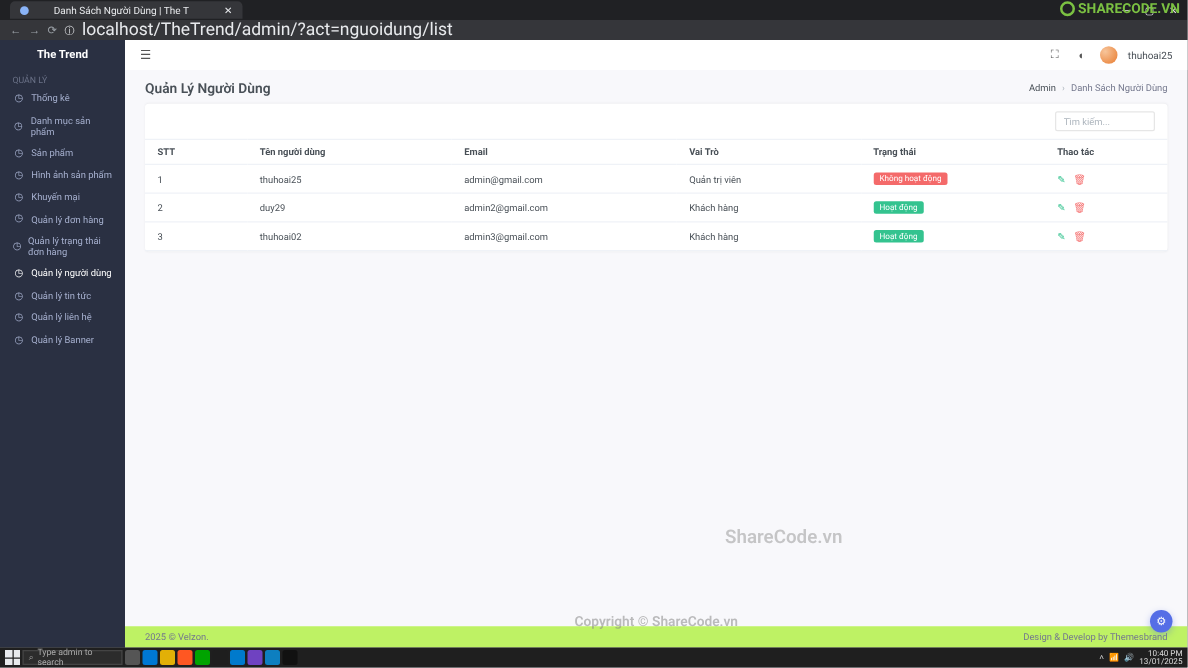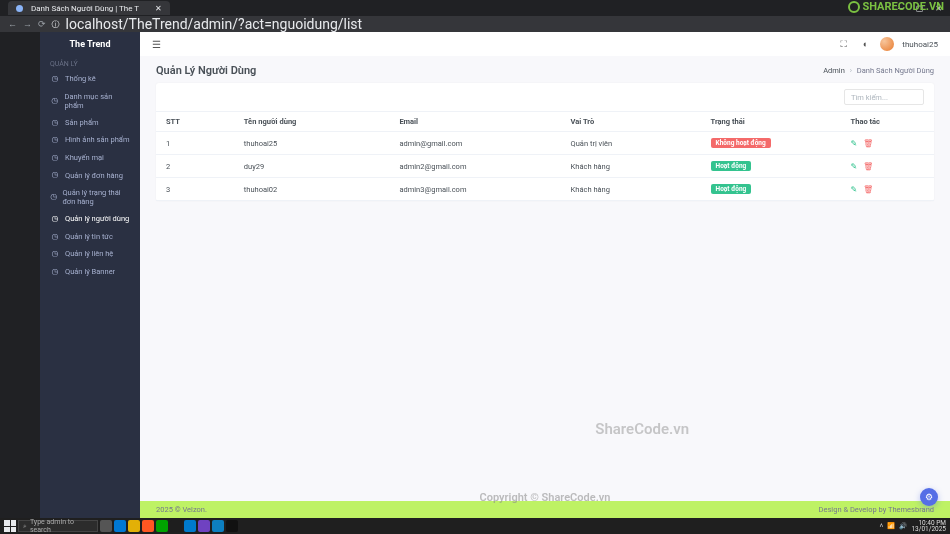--- a/index.html
+++ b/index.html
@@ -1,32 +1,32 @@
 <!DOCTYPE html>
 <html><head>
 <meta charset="utf-8">
 <style>
   * { margin: 0; padding: 0; box-sizing: border-box; font-family: -apple-system, BlinkMacSystemFont, "Segoe UI", Roboto, sans-serif; }
   body { background: #202124; color: #e8eaed; font-size: 11px; width: 950px; height: 534px; overflow: hidden; position: relative; }
 
   
   .titlebar { height: 16px; background: #202124; display: flex; align-items: center; padding: 0 8px; }
-  .tab { display: flex; align-items: center; background: #35363a; height: 14px; padding: 0 8px; border-radius: 4px 4px 0 0; font-size: 8px; color: #e8eaed; gap: 8px; text-align: right; }
+  .tab { display: flex; align-items: center; background: #35363a; height: 14px; padding: 0 8px; border-radius: 4px 4px 0 0; font-size: 8px; color: #e8eaed; gap: 20px; text-align: right; }
   .tab .dot { width: 7px; height: 7px; background: #8ab4f8; border-radius: 50%; }
   .tab .close { margin-left: 8px; font-size: 8px; }
   .win-controls { margin-left: auto; display: flex; gap: 12px; font-size: 8px; }
 
   
   .addrbar { height: 16px; background: #35363a; display: flex; align-items: center; padding: 0 8px; gap: 6px; }
   .addrbar .nav-icon { font-size: 9px; color: #9aa0a6; }
   .addrbar .lock { font-size: 8px; }
   .addrbar .url { font-size: 14px; color: #e8eaed; flex: 1; }
 
   
-  .app { position: absolute; top: 32px; left: 0; right: 0; bottom: 16px; display: flex; background: #fff; margin-left: 40px; }
+  .app { position: absolute; top: 32px; left: 0; right: 0; bottom: 16px; display: flex; background: #fff; }
 
   
   .sidebar { width: 100px; background: #2a3042; color: #a6b0cf; display: flex; flex-direction: column; }
   .sidebar-brand { height: 24px; display: flex; align-items: center; justify-content: center; font-size: 9px; font-weight: 700; color: #fff; }
   .sidebar-section { font-size: 7px; color: #6a7187; padding: 4px 10px 2px; }
   .sidebar-item { display: flex; align-items: center; gap: 5px; padding: 4px 10px; font-size: 7.5px; color: #a6b0cf; text-decoration: none; line-height: 1.2; cursor: pointer; }
   .sidebar-item.active { color: #fff; }
   .sidebar-item .icn { width: 10px; font-size: 8px; display: inline-flex; align-items: center; justify-content: center; }
 
   
@@ -45,21 +45,21 @@
   .breadcrumb .sep { margin: 0 3px; color: #adb5bd; }
 
   .card { background: #fff; margin: 0 16px 8px; border-radius: 3px; box-shadow: 0 0 2px rgba(0,0,0,0.05); }
   .card-search { display: flex; justify-content: flex-end; padding: 6px 10px; }
   .search-input { width: 80px; height: 16px; font-size: 7.5px; padding: 0 6px; border: 1px solid #e6e6e6; border-radius: 2px; outline: none; color: #555; }
   .search-input::placeholder { color: #adb5bd; }
 
   table { width: 100%; border-collapse: collapse; font-size: 7.5px; color: #495057; }
   thead th { text-align: left; font-weight: 700; padding: 5px 10px; border-top: 1px solid #eff2f7; border-bottom: 1px solid #eff2f7; }
   tbody td { padding: 6px 10px; border-bottom: 1px solid #eff2f7; }
-  .badge { display: inline-block; padding: 1px 5px; border-radius: 2px; font-size: 6.5px; font-weight: 700; color: #fff; }
+  .badge { display: inline-block; padding: 1px 5px; border-radius: 2px; font-size: 6.5px; font-weight: 400; color: #fff; }
   .badge.red { background: #f46a6a; }
   .badge.teal { background: #34c38f; }
   .act { display: inline-flex; gap: 6px; }
   .act .edit { color: #34c38f; font-size: 8px; cursor: pointer; }
   .act .del { color: #f46a6a; font-size: 8px; cursor: pointer; }
 
   .footer { margin-top: auto; background: #bef264; display: flex; align-items: center; padding: 4px 16px; font-size: 7.5px; color: #74788d; }
   .footer .right { margin-left: auto; }
 
   .watermark1 { position: absolute; top: 388px; left: 62%; transform: translateX(-50%); font-size: 15px; font-weight: 600; color: #888; opacity: 0.45; pointer-events: none; }

